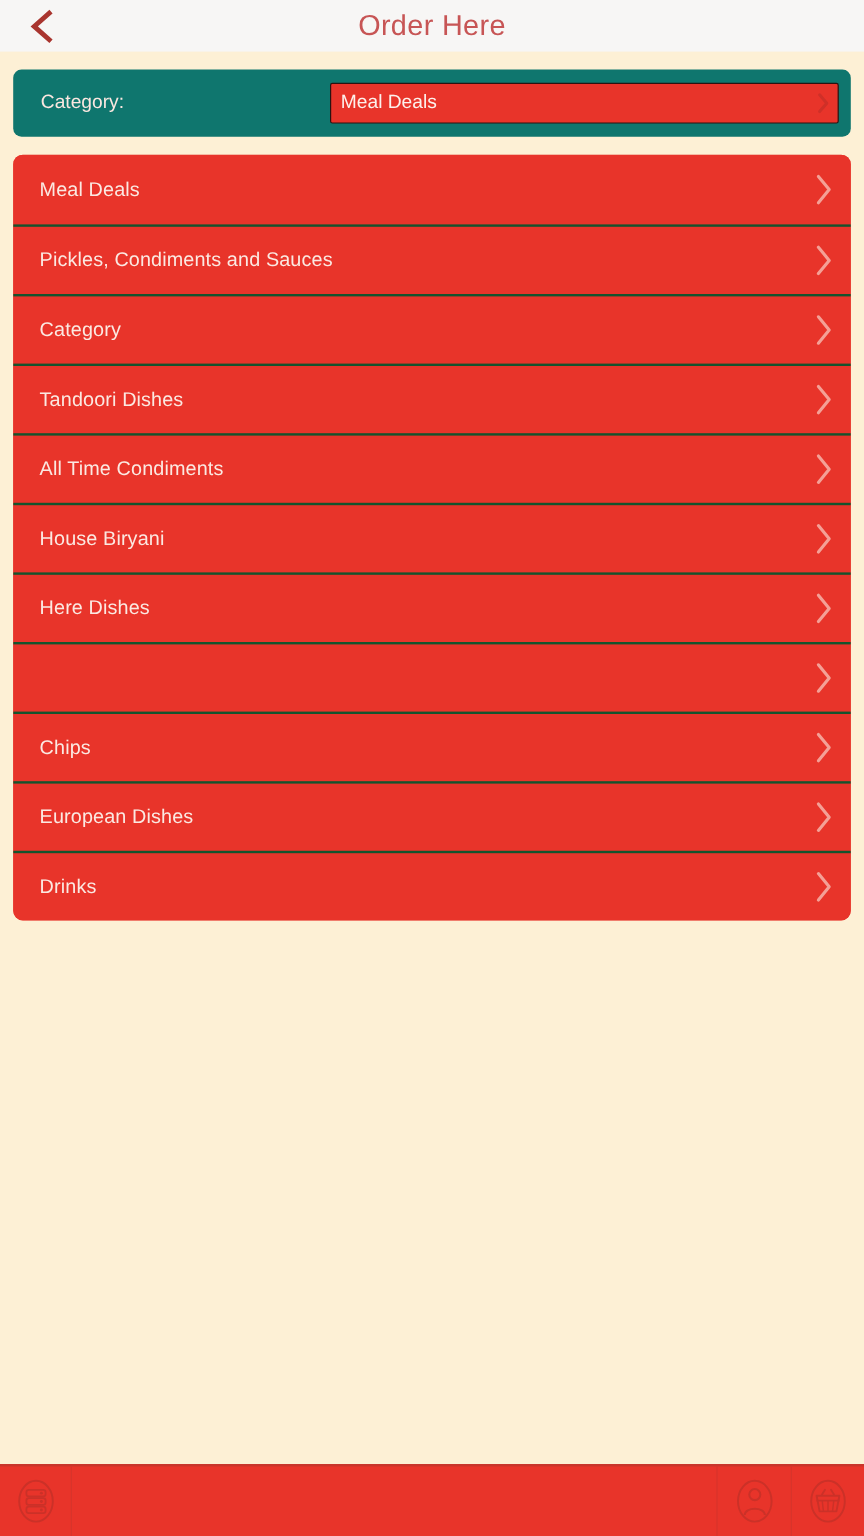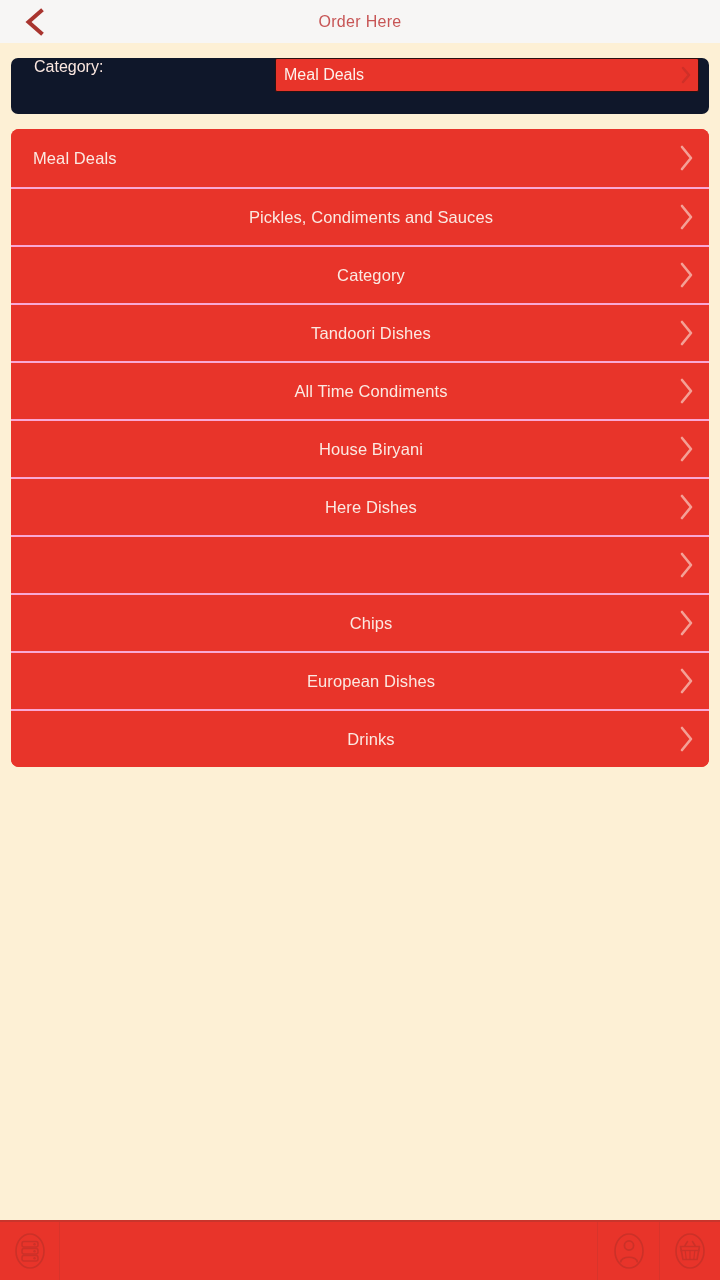--- a/index.html
+++ b/index.html
@@ -40,33 +40,34 @@
     top: 0;
     height: 43px;
     width: 48px;
     display: flex;
     align-items: center;
     justify-content: center;
     cursor: pointer;
   }
   .back-btn svg { display: block; }
   .header-title {
-    font-size: 16px;
+    font-size: 24px;
     color: #c75555;
     letter-spacing: 0.3px;
     font-weight: 400;
   }
 
   
   .category-bar {
     margin: 15px 11px 0 11px;
     height: 56px;
-    background: #0f172a;
+    background: #0f766e;
     border-radius: 7px;
     display: flex;
+    align-items: center;
     box-sizing: border-box;
     padding: 0 10px 0 12px;
     flex: 0 0 56px;
   }
   .category-label {
     color: #fbe7e0;
     font-size: 16px;
     width: 252px;
     flex: 0 0 252px;
     padding-left: 11px;
@@ -109,22 +110,21 @@
     position: relative;
     height: 58px;
     display: flex;
     align-items: center;
     padding: 0 0 0 22px;
     box-sizing: border-box;
     background: #e8342a;
     cursor: pointer;
   }
   .list-row + .list-row {
-    border-top: 2px solid #f9a8d4;
-    text-align: center;
+    border-top: 2px solid #14532d;
   }
   .row-label {
     color: #fbe9e2;
     font-size: 16.5px;
     letter-spacing: 0.1px;
     flex: 1 1 auto;
   }
   .row-chevron {
     position: absolute;
     right: 14px;

